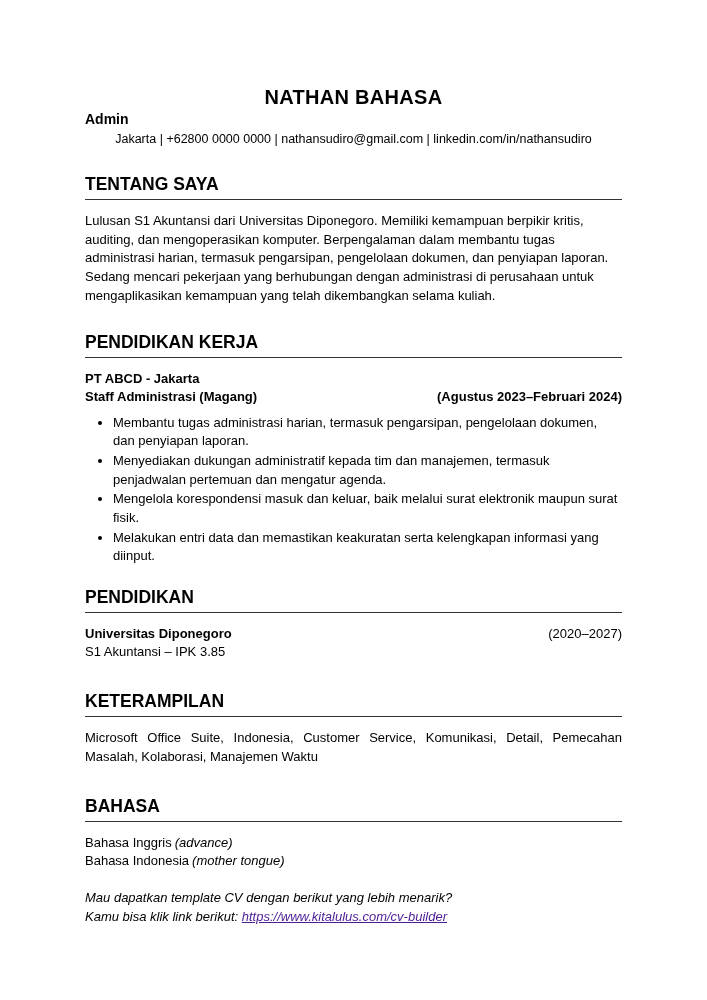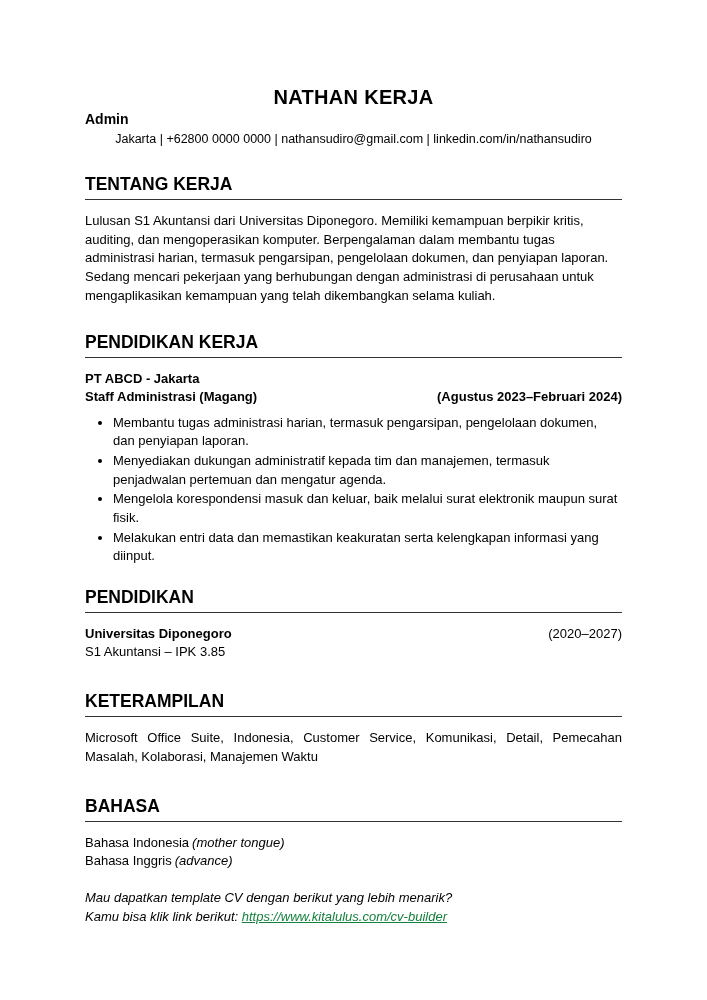--- a/index.html
+++ b/index.html
@@ -87,38 +87,38 @@
   .lang-block { margin-top: 12px; }
   .lang-line { font-size: 13px; line-height: 18.7px; }
   .lang-level { font-style: italic; margin-left: 3px; }
   .footer-note {
     margin-top: 18px;
     font-size: 13px;
     font-style: italic;
     line-height: 18.7px;
   }
   .footer-link {
-    color: #15803d;
+    color: #4c1d95;
     text-decoration: underline;
     cursor: pointer;
   }
 </style>
 </head>
 <body>
 
 <div class="page">
 
   <div>
-    <div class="cv-name">NATHAN KERJA</div>
+    <div class="cv-name">NATHAN BAHASA</div>
     <div class="cv-role">Admin</div>
     <div class="cv-contact">Jakarta | +62800 0000 0000 | nathansudiro@gmail.com | linkedin.com/in/nathansudiro</div>
   </div>
 
   <div class="sec-about">
-    <div class="section-heading">TENTANG KERJA</div>
+    <div class="section-heading">TENTANG SAYA</div>
     <div class="body-text">Lulusan S1 Akuntansi dari Universitas Diponegoro. Memiliki kemampuan berpikir kritis, auditing, dan mengoperasikan komputer. Berpengalaman dalam membantu tugas administrasi harian, termasuk pengarsipan, pengelolaan dokumen, dan penyiapan laporan. Sedang mencari pekerjaan yang berhubungan dengan administrasi di perusahaan untuk mengaplikasikan kemampuan yang telah dikembangkan selama kuliah.</div>
   </div>
 
   <div class="sec-experience">
     <div class="section-heading">PENDIDIKAN KERJA</div>
     <div class="exp-company">PT ABCD - Jakarta</div>
     <div class="exp-row">
       <span>Staff Administrasi (Magang)</span>
       <span>(Agustus 2023–Februari 2024)</span>
     </div>
@@ -141,24 +141,24 @@
 
   <div class="sec-skills">
     <div class="section-heading">KETERAMPILAN</div>
     <div class="body-text skills-text">Microsoft Office Suite, Indonesia, Customer Service, Komunikasi, Detail, Pemecahan Masalah, Kolaborasi, Manajemen Waktu</div>
   </div>
 
   <div class="sec-languages">
     <div class="section-heading">BAHASA</div>
     <div class="lang-block">
       <div class="lang-line">
-        <span>Bahasa Indonesia</span><span class="lang-level">(mother tongue)</span>
+        <span>Bahasa Inggris</span><span class="lang-level">(advance)</span>
       </div>
       <div class="lang-line">
-        <span>Bahasa Inggris</span><span class="lang-level">(advance)</span>
+        <span>Bahasa Indonesia</span><span class="lang-level">(mother tongue)</span>
       </div>
     </div>
   </div>
 
   <div class="footer-note">
     <div>Mau dapatkan template CV dengan berikut yang lebih menarik?</div>
     <div>
       <span>Kamu bisa klik link berikut: </span><a class="footer-link">https://www.kitalulus.com/cv-builder</a>
     </div>
   </div>

